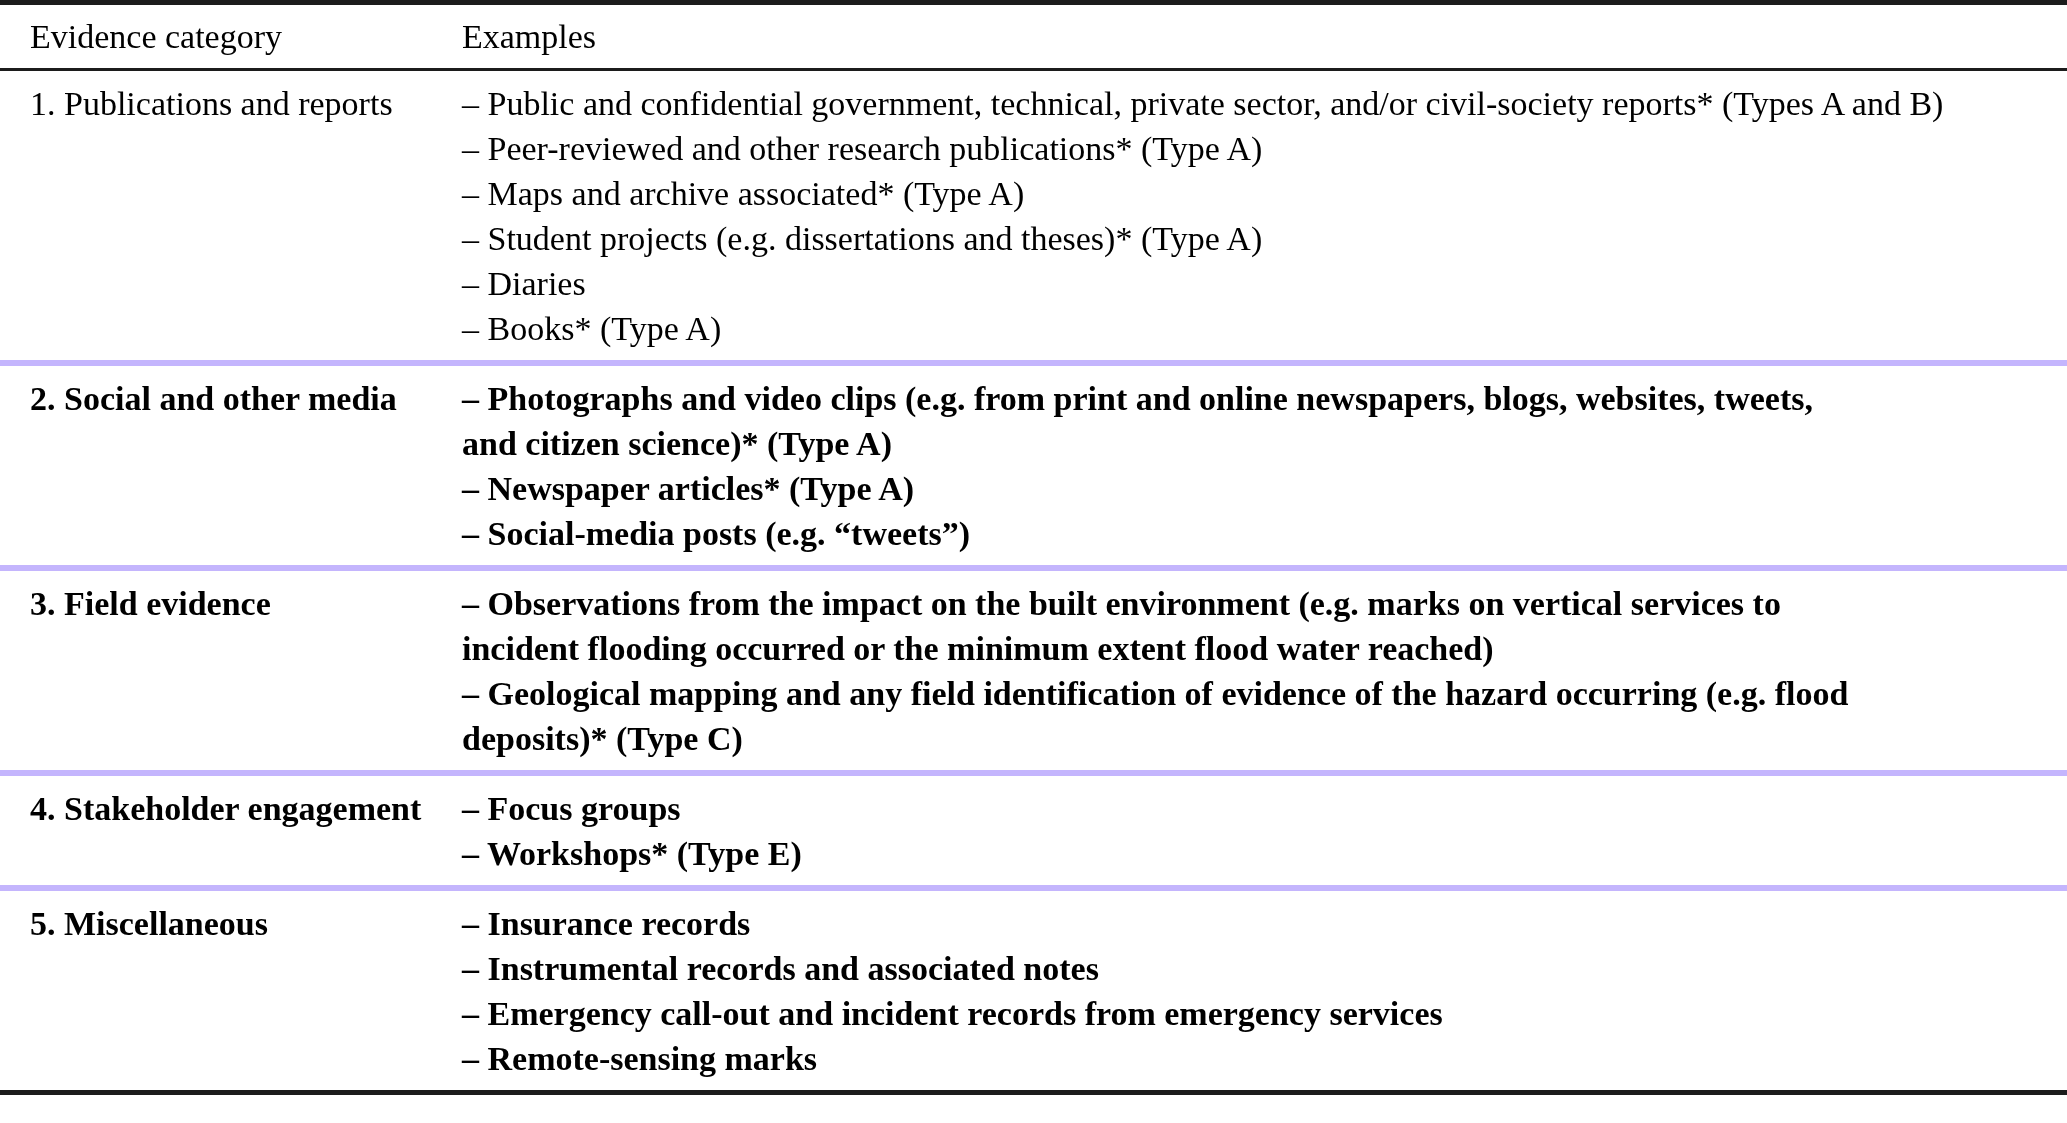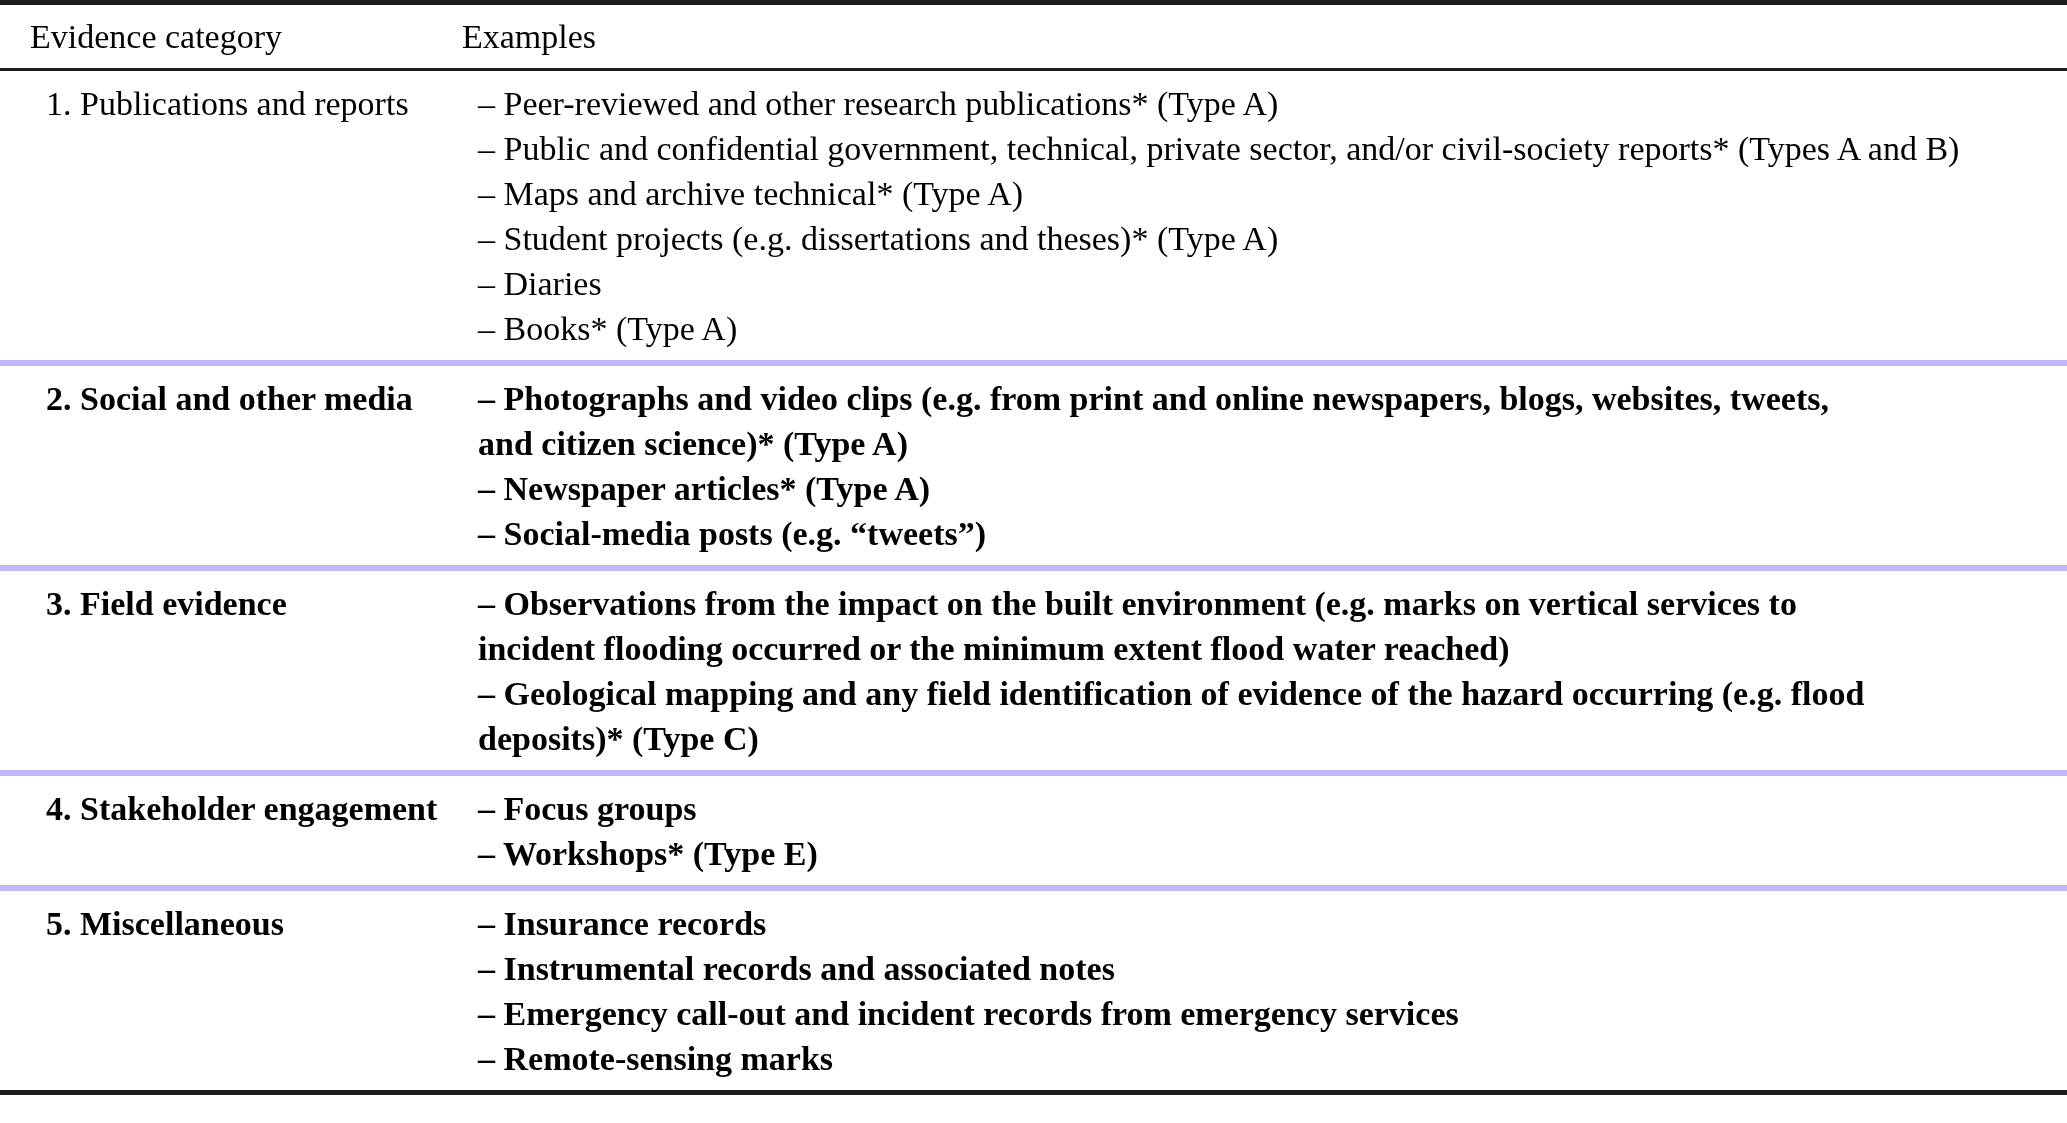--- a/index.html
+++ b/index.html
@@ -29,21 +29,21 @@
   .header-row {
     display: flex;
     height: 63px;
     align-items: center;
     border-radius: 13px;
   }
 
   
   .row {
     display: flex;
-    padding: 10px 0 9px 16px;
+    padding: 10px 0 9px 0;
     justify-content: space-between;
   }
   .row + .row {
     border-top: 6px solid #c4b5fd;
     font-weight: bold;
   }
   .col1 {
     width: 432px;
     padding-left: 30px;
     flex: 0 0 auto;
@@ -68,23 +68,23 @@
     <div class="col1">Evidence category</div>
     <div class="col2">Examples</div>
   </div>
 
   <div class="rule rule-medium"></div>
 
   <div id="rows-container">
   <div class="row">
     <div class="col1">1. Publications and reports</div>
     <div class="col2">
+          <div class="line">– Public and confidential government, technical, private sector, and/or civil-society reports* (Types A and B)</div>
           <div class="line">– Peer-reviewed and other research publications* (Type A)</div>
-          <div class="line">– Public and confidential government, technical, private sector, and/or civil-society reports* (Types A and B)</div>
-          <div class="line">– Maps and archive technical* (Type A)</div>
+          <div class="line">– Maps and archive associated* (Type A)</div>
           <div class="line">– Student projects (e.g. dissertations and theses)* (Type A)</div>
           <div class="line">– Diaries</div>
           <div class="line">– Books* (Type A)</div>
         </div>
   </div>
 
   <div class="row">
     <div class="col1">2. Social and other media</div>
     <div class="col2">
           <div class="line">– Photographs and video clips (e.g. from print and online newspapers, blogs, websites, tweets,</div>

